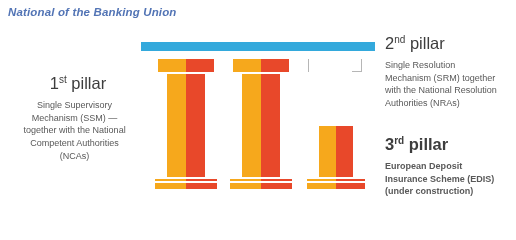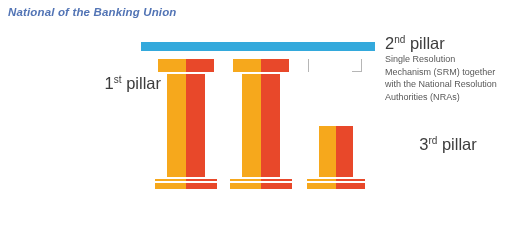--- a/index.html
+++ b/index.html
@@ -113,31 +113,31 @@
   }
   .pillar-label .head sup {
     font-size: 10px;
     vertical-align: super;
     line-height: 0;
   }
   .pillar-label .body {
     font-size: 9.6px;
     line-height: 1.33;
     color: #595959;
-    margin-top: 0;
+    margin-top: 6px;
   }
   .pillar-label .body .squeeze {
     display: block;
     transform: scaleX(0.94);
     transform-origin: left center;
   }
 
-  #label-1 { left: 45px;  top: 74px;  width: 116px; text-align: right; }
+  #label-1 { left: 20px;  top: 74px;  width: 116px; text-align: center; }
   #label-2 { left: 385px; top: 34px;  width: 126px; text-align: left; }
-  #label-3 { left: 385px; top: 135px; width: 126px; text-align: center; }
+  #label-3 { left: 385px; top: 135px; width: 126px; text-align: left; font-weight: bold; }
 </style>
 </head>
 <body>
 
 <div id="slide-title">National of the Banking Union</div>
 
 <div id="top-beam"></div>
 
 <div class="pillar" id="pillar-1" style="left:158px; top:59px;">
   <div class="capital" style="width:56px;">
@@ -201,30 +201,36 @@
       <div class="b-right" style="width:29px;"></div>
     </div>
   </div>
 </div>
 
 <div class="pillar-label" id="label-1">
   <div class="head">
     <span>1</span><sup>st</sup>
     <span>pillar</span>
   </div>
+  <div class="body">
+    <span class="squeeze">Single Supervisory Mechanism (SSM) — together with the National Competent Authorities (NCAs)</span>
+  </div>
 </div>
 
 <div class="pillar-label" id="label-2">
   <div class="head">
     <span>2</span><sup>nd</sup>
     <span>pillar</span>
   </div>
   <div class="body">
     <span class="squeeze">Single Resolution Mechanism (SRM) together with the National Resolution Authorities (NRAs)</span>
   </div>
 </div>
 
 <div class="pillar-label" id="label-3">
   <div class="head">
     <span>3</span><sup>rd</sup>
     <span>pillar</span>
   </div>
+  <div class="body">
+    <span class="squeeze">European Deposit Insurance Scheme (EDIS) (under construction)</span>
+  </div>
 </div>
 
 </body></html>

